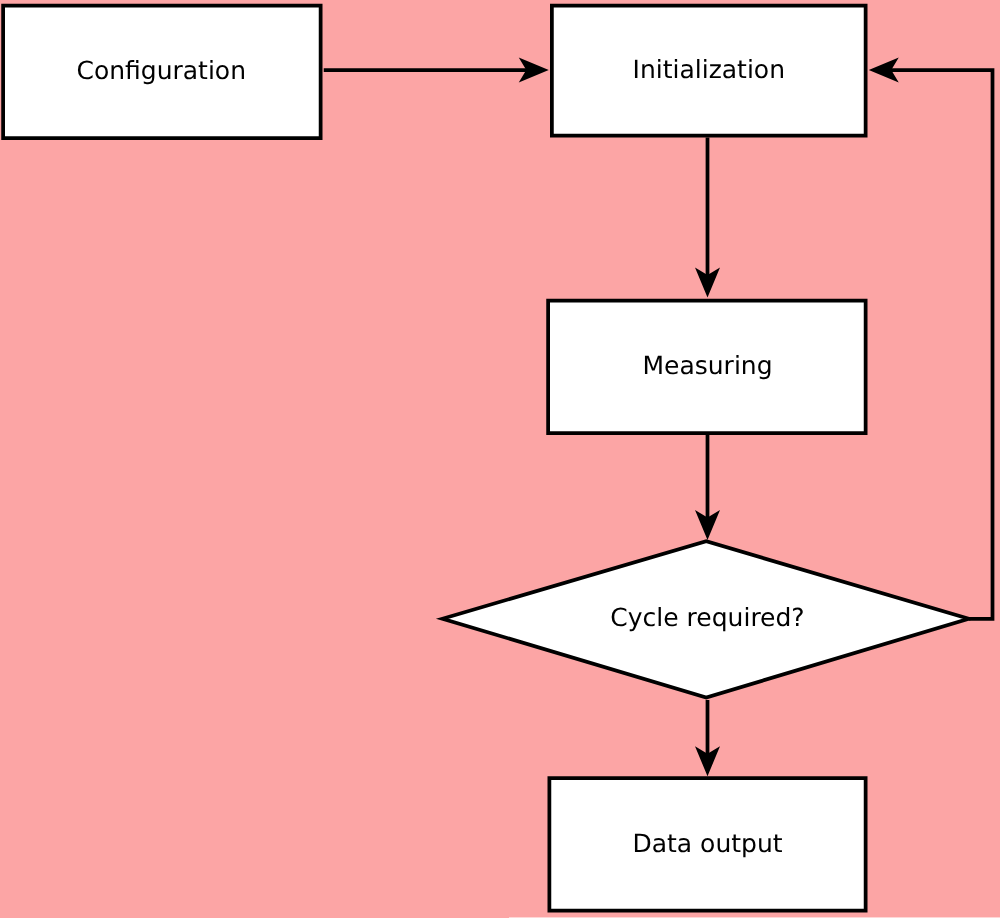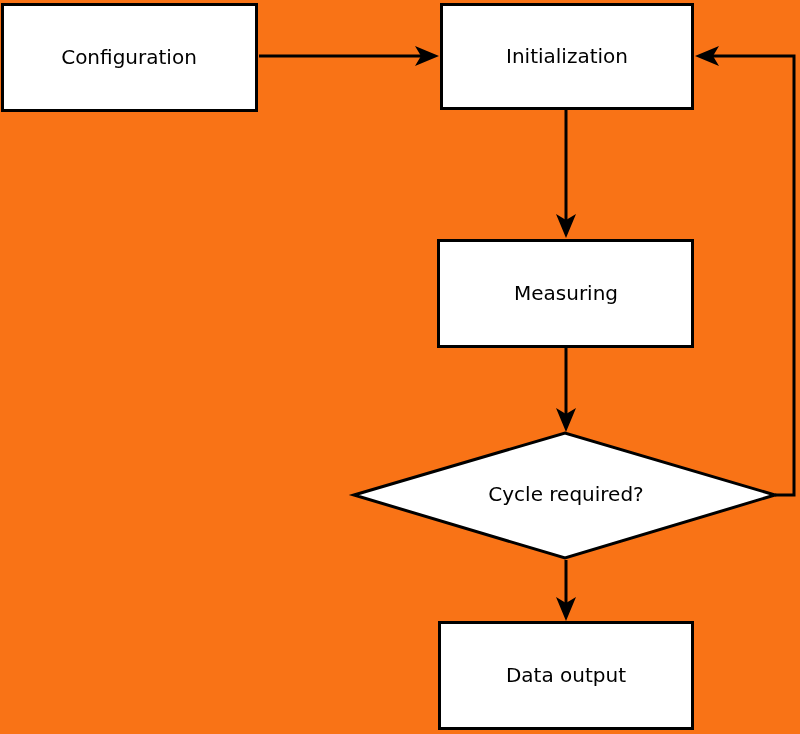--- a/index.html
+++ b/index.html
@@ -8,21 +8,21 @@
     padding: 0;
     background: #ffffff;
   }
   body {
     font-family: "DejaVu Sans", sans-serif;
   }
   #diagram-root {
     position: relative;
     width: 800px;
     height: 734px;
-    background: #f97316;
+    background: #fca5a5;
     overflow: hidden;
   }
   #flow-svg {
     position: absolute;
     top: 0;
     left: 0;
     width: 800px;
     height: 734px;
     display: block;
   }

